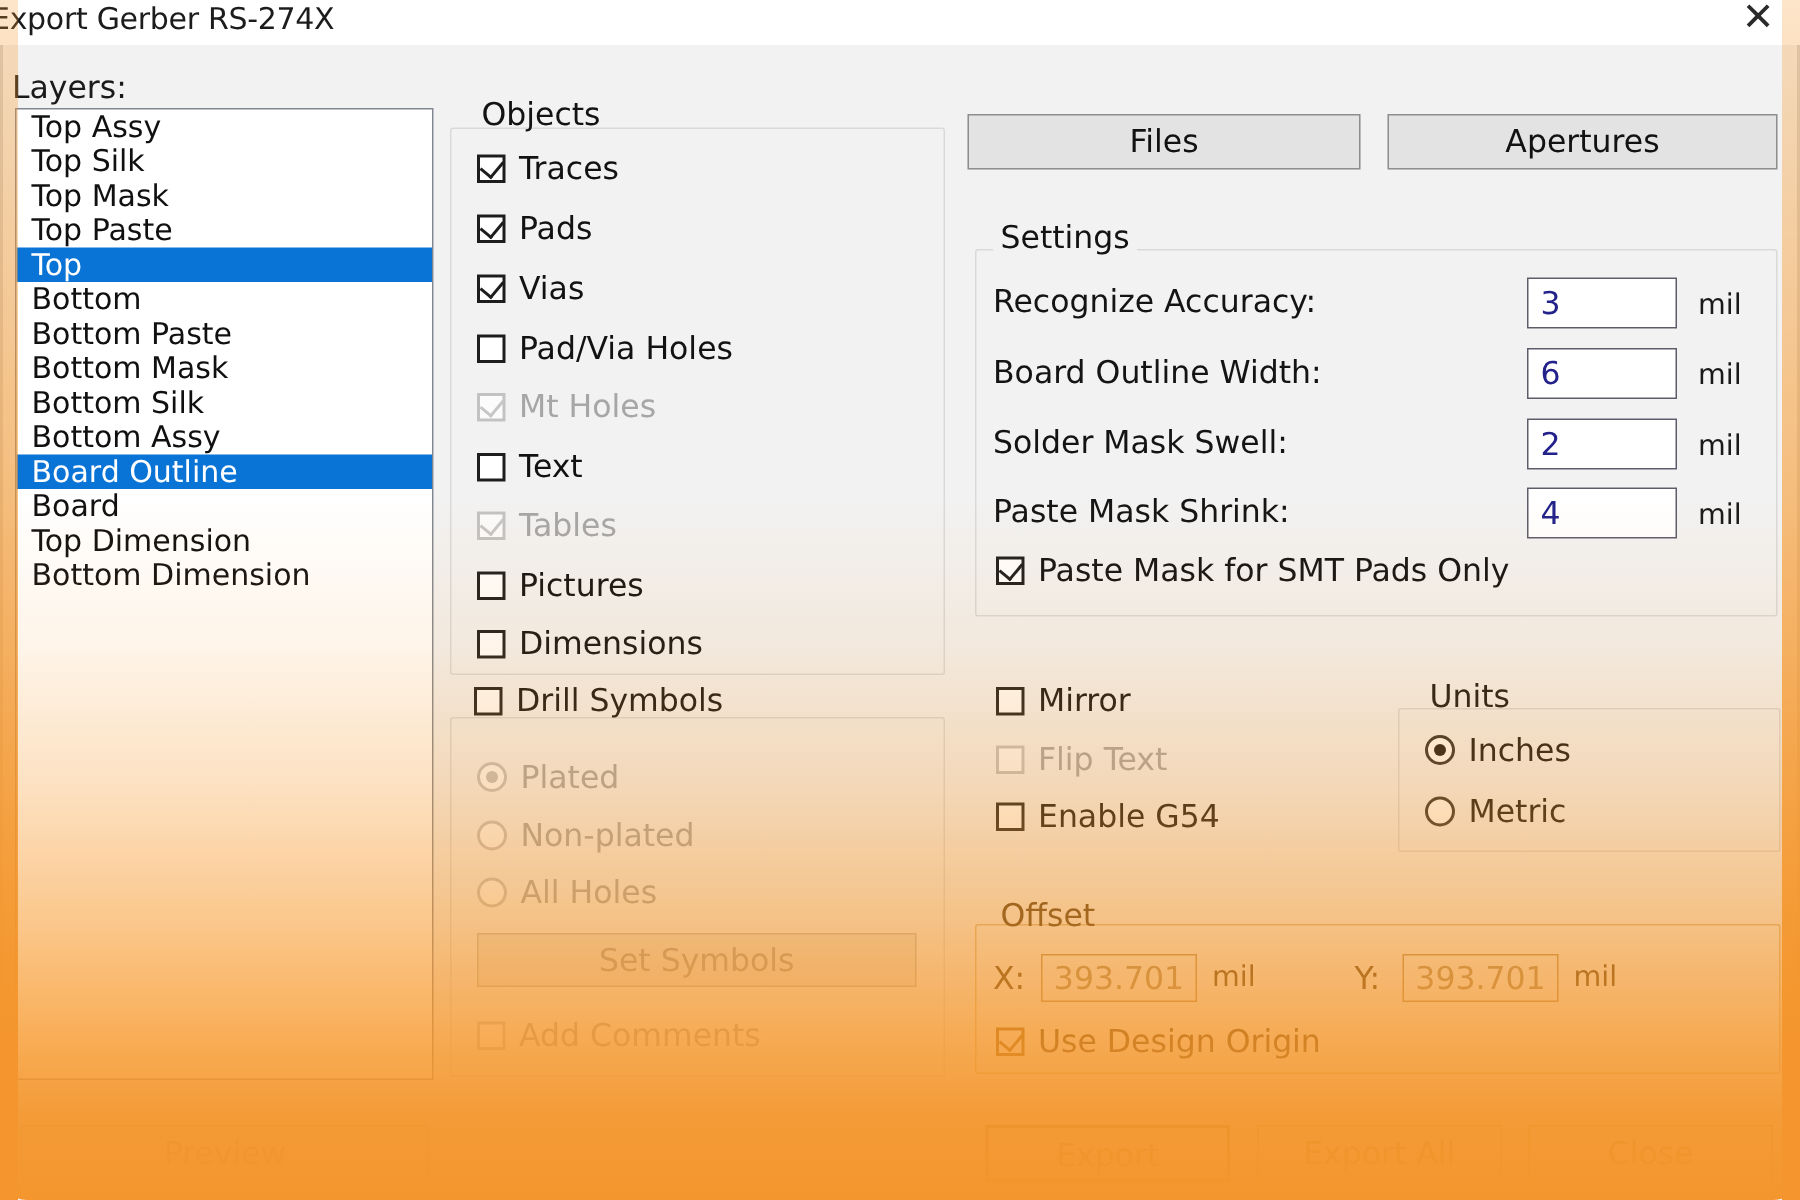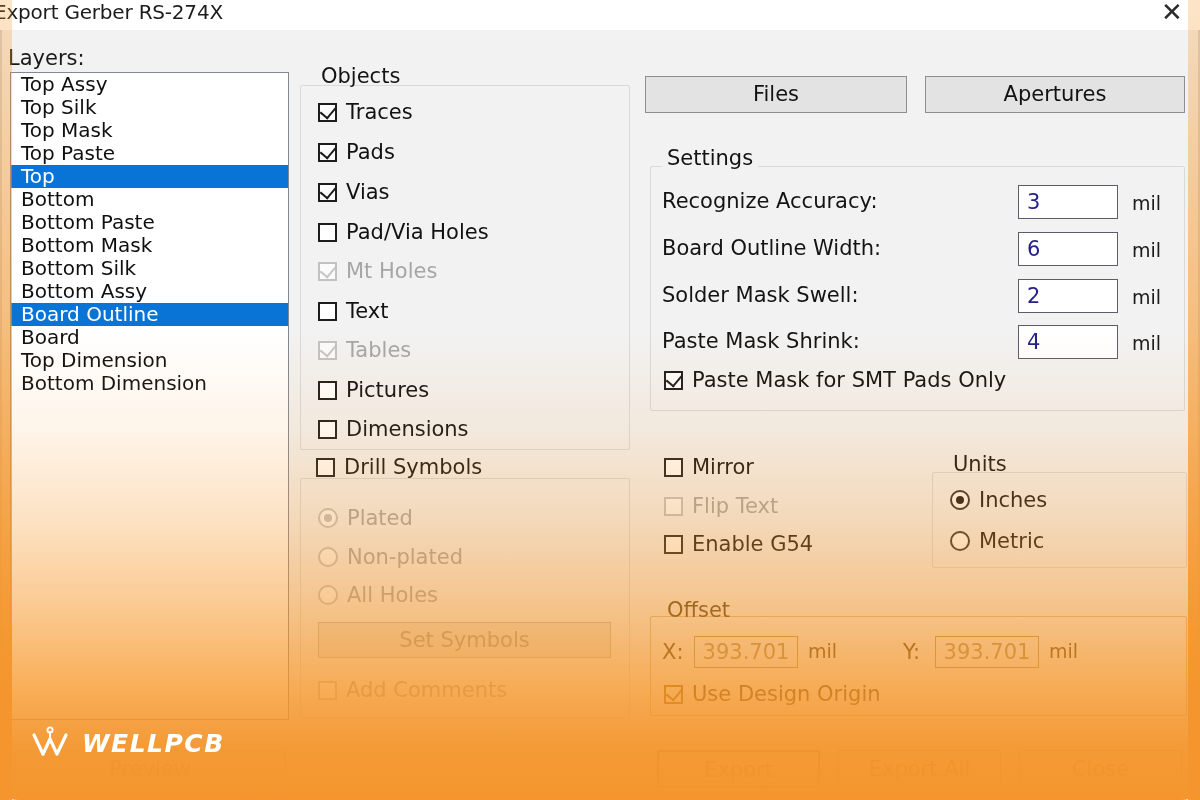--- a/index.html
+++ b/index.html
@@ -514,22 +514,13 @@
     <div class="bottom-btn export-btn">Export</div>
     <div class="bottom-btn exportall-btn">Export All</div>
     <div class="bottom-btn close-b-btn">Close</div>
 
   </div>
 
   <div class="orange-overlay"></div>
   <div class="side-orange l"></div>
   <div class="side-orange r"></div>
 
-  <div class="watermark">
-    <svg class="wm-logo" viewBox="0 0 46 34">
-      <path d="M4 9 L13 28 L20 13 L27 28 L36 9" fill="none" stroke="#ffffff" stroke-width="3.2" stroke-linejoin="round" stroke-linecap="round"></path>
-      <path d="M20 13 L20 5" fill="none" stroke="#ffffff" stroke-width="2"></path>
-      <circle cx="20" cy="4" r="2.6" fill="none" stroke="#ffffff" stroke-width="1.8"></circle>
-      <circle cx="13" cy="28" r="1.6" fill="#ffffff"></circle>
-    </svg>
-    <span class="wm-text">WELLPCB</span>
-  </div>
 </div>
 
 </body></html>

